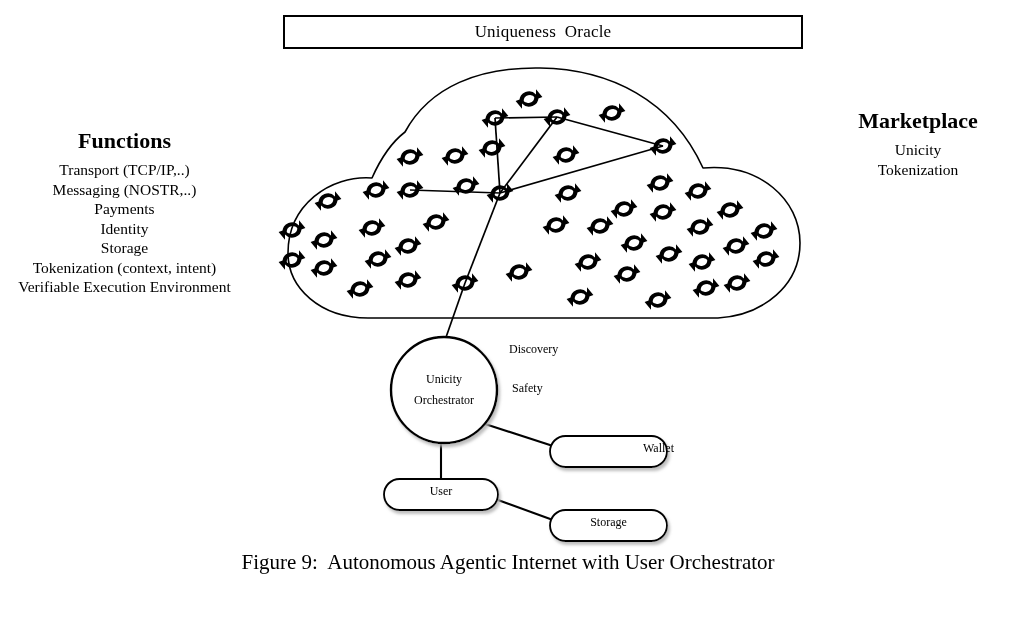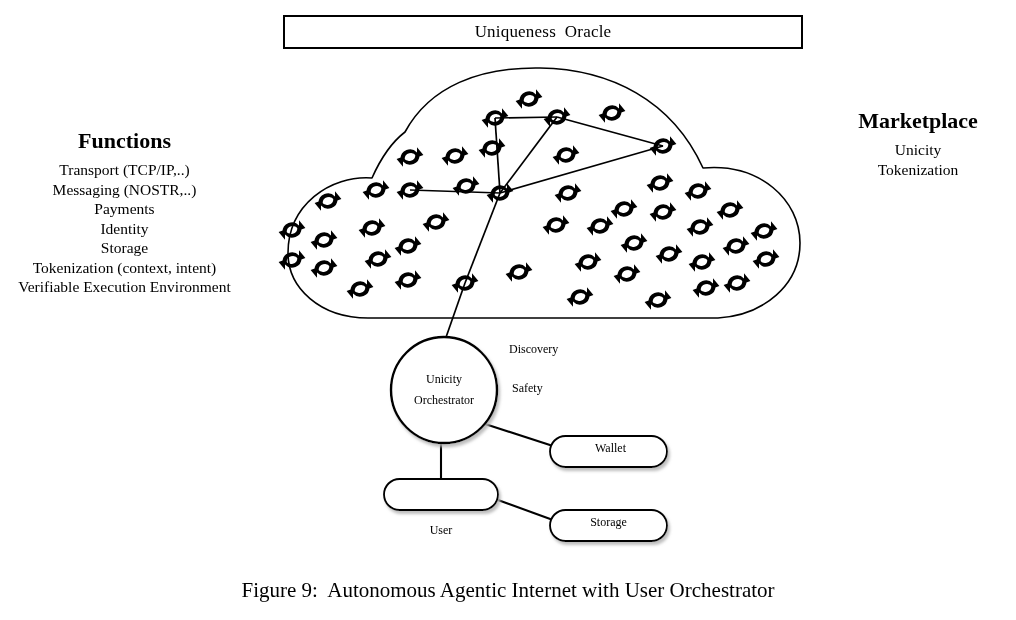--- a/index.html
+++ b/index.html
@@ -86,29 +86,29 @@
     position: absolute;
     font-size: 12px;
     white-space: nowrap;
     text-align: center;
     pointer-events: none;
   }
   #orch-label {
     left: 394px; top: 369px; width: 100px;
     line-height: 21px;
   }
-  #user-label    { left: 385px; top: 484px; width: 112px; margin-top: 39px; }
-  #wallet-label  { left: 550px; top: 441px; width: 121px; }
+  #user-label    { left: 385px; top: 484px; width: 112px; }
+  #wallet-label  { left: 550px; top: 441px; width: 121px; padding-left: 48px; }
   #storage-label { left: 550px; top: 515px; width: 117px; }
 
   
   #caption {
     position: absolute;
     left: 0;
-    top: 578px;
+    top: 550px;
     width: 1016px;
     text-align: center;
     font-size: 21px;
     white-space: pre;
   }
 </style>
 </head>
 <body>
 
 <div id="page">

